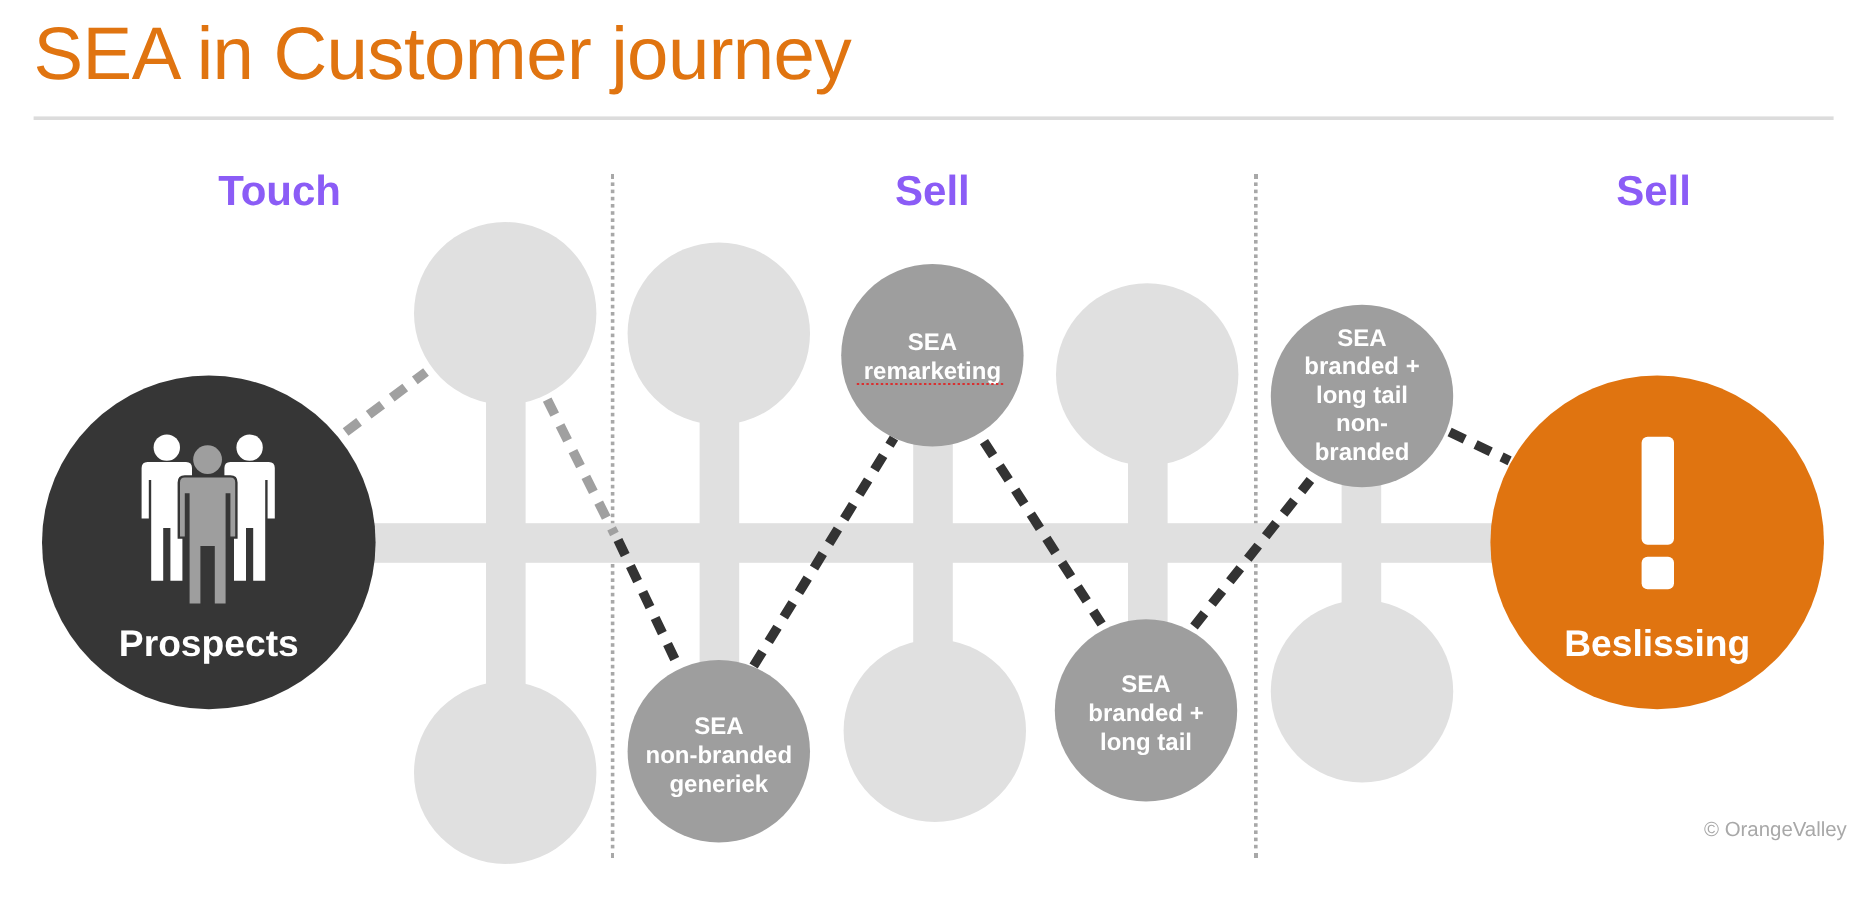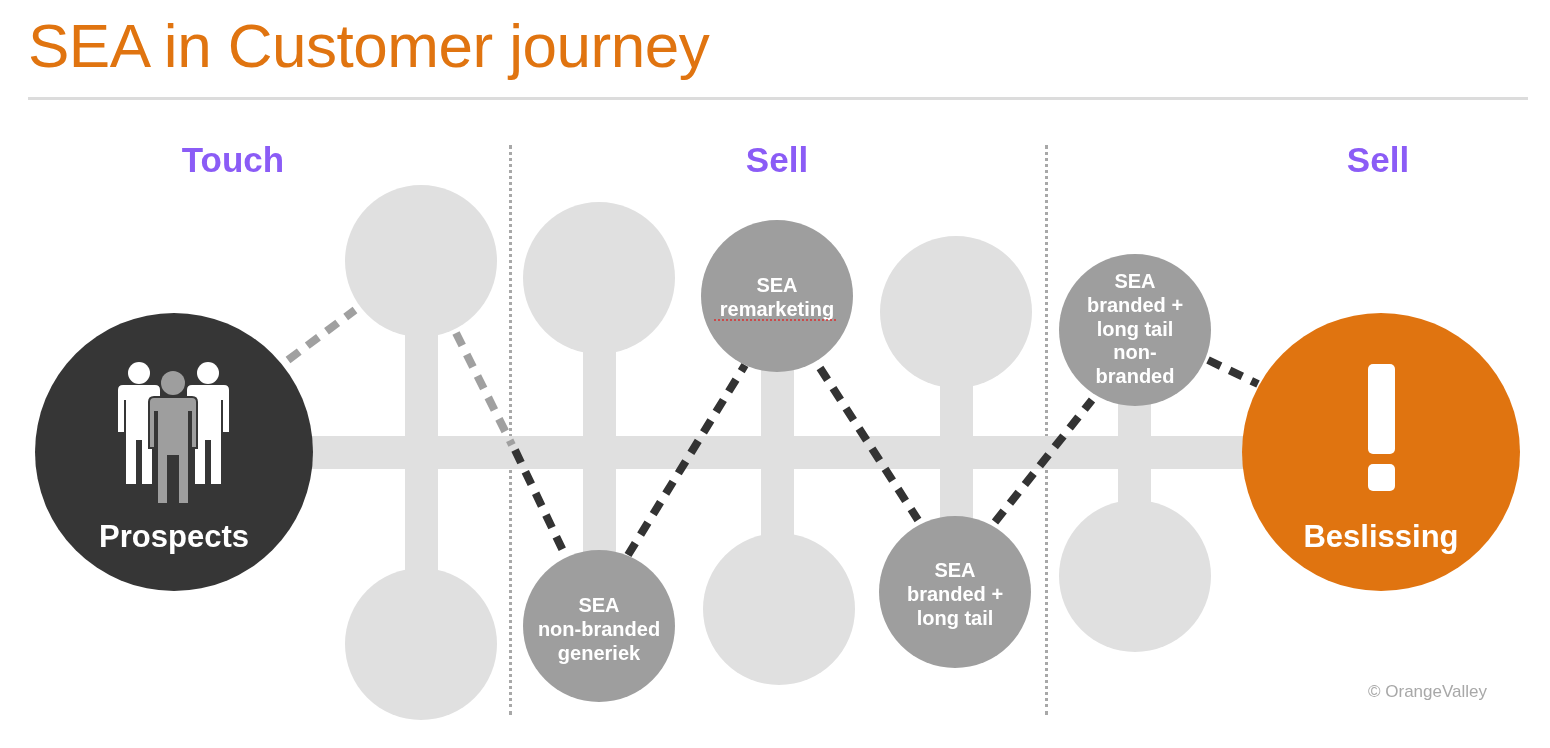--- a/index.html
+++ b/index.html
@@ -3,21 +3,21 @@
   <meta charset="utf-8">
   <style>
     html, body { margin: 0; padding: 0; background: #ffffff; }
     body { width: 1550px; height: 748px; position: relative; overflow: hidden; font-family: "Liberation Sans", sans-serif; }
     .title { position: absolute; left: 28px; top: 6px; font-size: 62px; font-weight: normal; color: #e07410; letter-spacing: -0.5px; margin: 0; line-height: 80px; }
     .title-rule { position: absolute; left: 28px; top: 97px; width: 1500px; height: 3px; background: #dcdcdc; }
     .stage-label { position: absolute; top: 140px; font-size: 35px; font-weight: bold; color: #8b5cf6; transform: translateX(-50%); white-space: nowrap; }
     .divider { position: absolute; top: 145px; width: 0; height: 570px; border-left: 3px dotted #a8a8a8; }
     svg.diagram { position: absolute; left: 0; top: 0; }
     .node-text { font-family: "Liberation Sans", sans-serif; font-weight: bold; fill: #ffffff; text-anchor: middle; }
-    .copyright { position: absolute; left: 1368px; top: 682px; font-size: 17px; color: #a8a8a8; white-space: nowrap; }
+    .copyright { position: absolute; left: 1420px; top: 682px; font-size: 17px; color: #a8a8a8; white-space: nowrap; }
   </style>
 </head>
 <body>
 
 <h1 class="title">SEA in Customer journey</h1>
 <div class="title-rule"></div>
 
 <div class="stage-label" style="left:233px;">Touch</div>
 <div class="stage-label" style="left:777px;">Sell</div>
 <div class="stage-label" style="left:1378px;">Sell</div>

